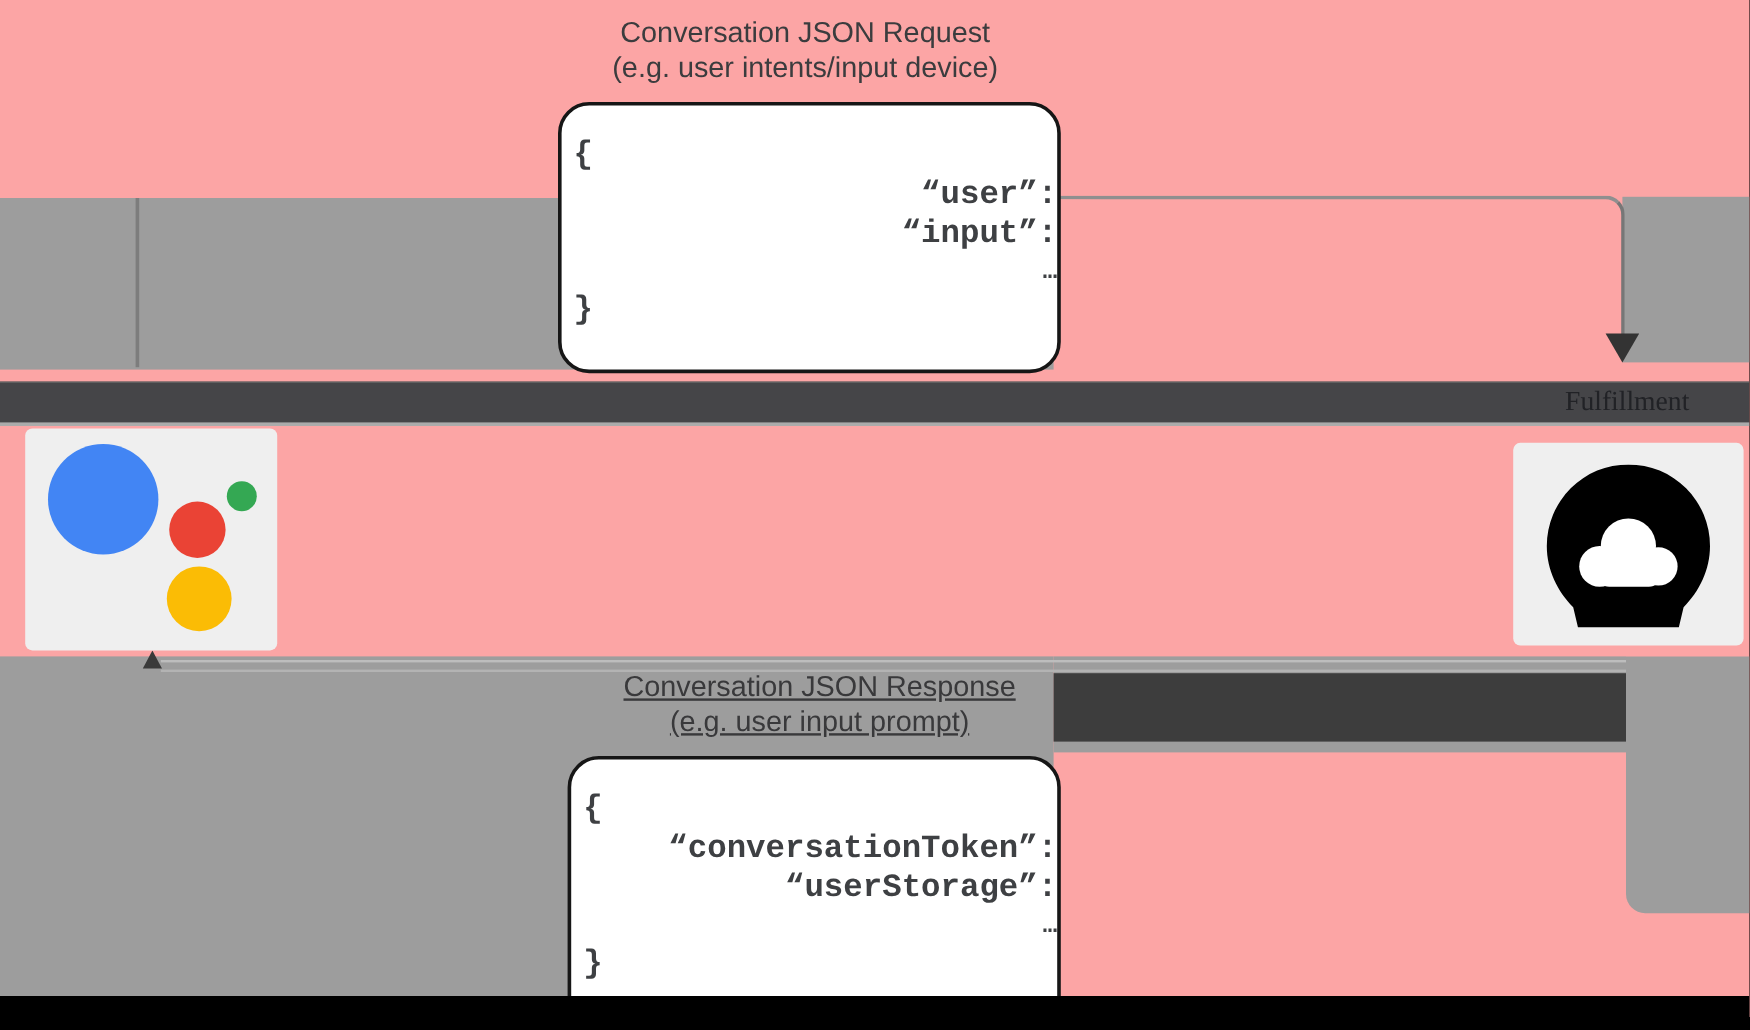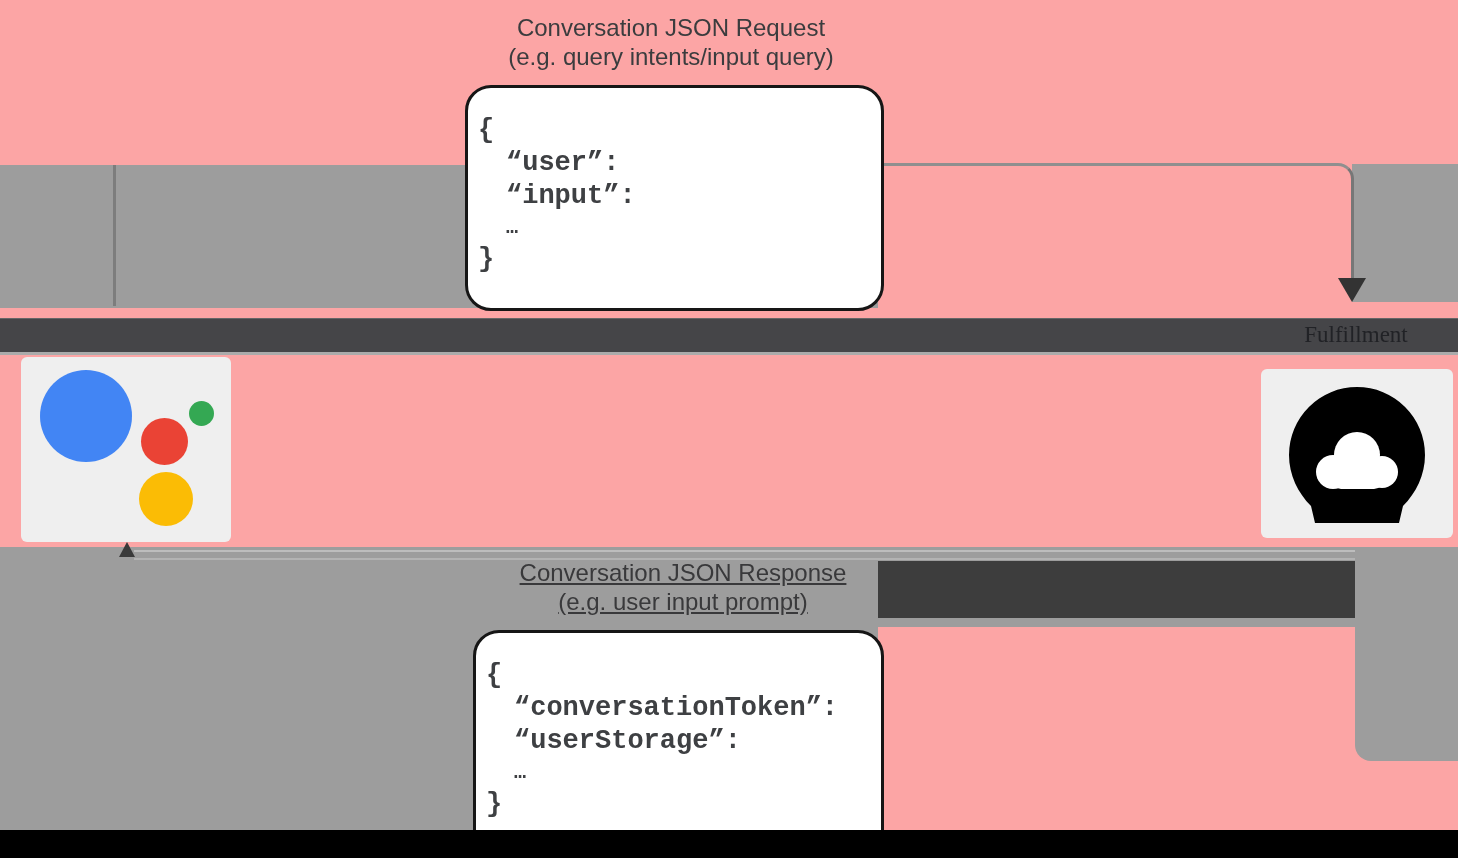--- a/index.html
+++ b/index.html
@@ -38,21 +38,21 @@
   .res-title{left:383px;top:558px;width:600px;color:#39393b;text-decoration:underline;}
 
   
   .json-card{background:#fff;border:3px solid #161616;border-radius:26px;
              color:#3e4043;font-family:"Liberation Mono",monospace;font-weight:bold;
              font-size:27px;line-height:33px;}
   .card-request{left:465px;top:85px;width:413px;height:220px;}
   .card-response{left:473px;top:630px;width:405px;height:222px;}
   .card-inner{padding:26px 0 0 10px;}
   .code-line{white-space:pre;}
-  .code-line.indent{padding-left:28px;}
+  .code-line.indent{padding-left:28px;text-align:right;}
   .code-line.dots{font-size:20px;line-height:30px;}
 
   
   .label-band{left:0;top:318px;width:1458px;height:33px;background:#454548;
               border-top:1px solid #666;border-bottom:3px solid #ababab;}
   .actor-label{top:321px;color:#212226;font-size:23px;line-height:27px;text-align:center;}
   .assistant-label{left:25px;width:200px;}
   .fulfillment-label{left:1256px;width:200px;font-family:Liberation Serif, serif;}
 
   
@@ -83,21 +83,21 @@
 
   <div class="abs req-line"></div>
   <div class="abs left-vline"></div>
   <div class="abs ret-line1"></div>
   <div class="abs ret-line2"></div>
   <div class="abs arrow-down"></div>
   <div class="abs arrow-up"></div>
 
   <div class="abs flow-title req-title">
     <div>Conversation JSON Request</div>
-    <div>(e.g. query intents/input query)</div>
+    <div>(e.g. user intents/input device)</div>
   </div>
 
   <div class="abs json-card card-request">
     <div class="card-inner">
       <div class="code-line">{</div>
       <div class="code-line indent">“user”:</div>
       <div class="code-line indent">“input”:</div>
       <div class="code-line indent dots">…</div>
       <div class="code-line">}</div>
     </div>

